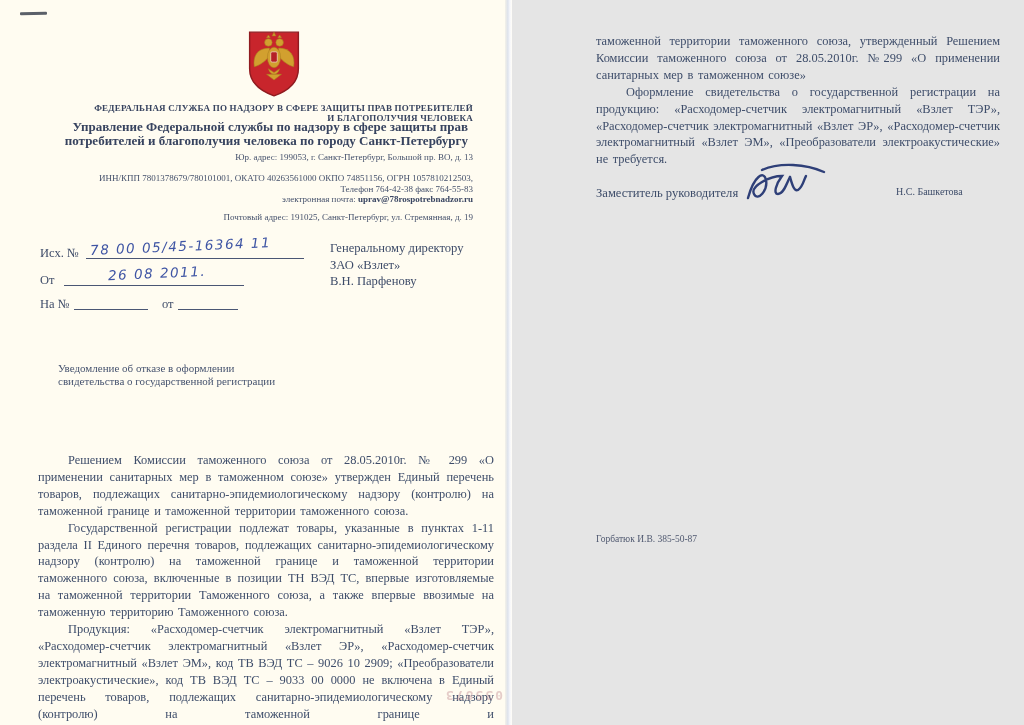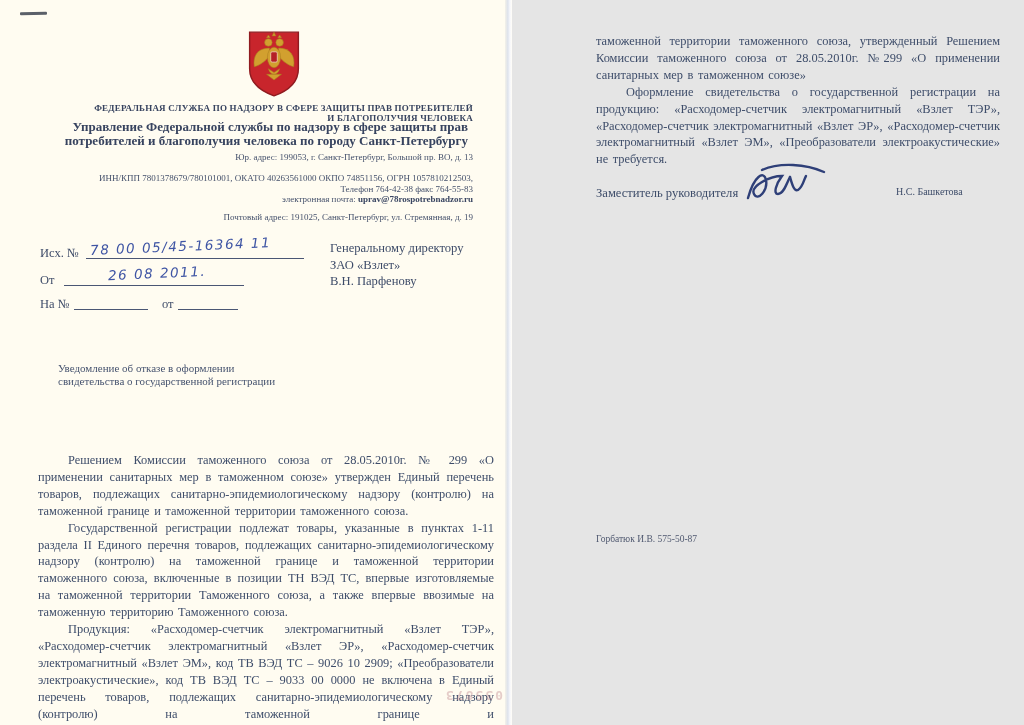--- a/index.html
+++ b/index.html
@@ -133,15 +133,15 @@
         <g fill="none" stroke="#2e3f78" stroke-width="2.4" stroke-linecap="round">
           <path d="M8 38 C14 16 24 10 26 20 C28 30 18 42 14 34 C10 26 30 16 42 16 C36 24 33 34 38 34 C44 34 47 22 50 17"></path>
           <path d="M50 17 C52 24 54 32 58 30 C63 27 64 19 66 16"></path>
           <path d="M22 10 C40 2 66 4 84 12"></path>
         </g>
       </svg>
     </div>
 
     <div class="abs sig-name">Н.С. Башкетова</div>
 
-    <div class="abs footer-contact">Горбатюк И.В. 575-50-87</div>
+    <div class="abs footer-contact">Горбатюк И.В. 385-50-87</div>
   </div>
 </div>
 
 </body></html>

